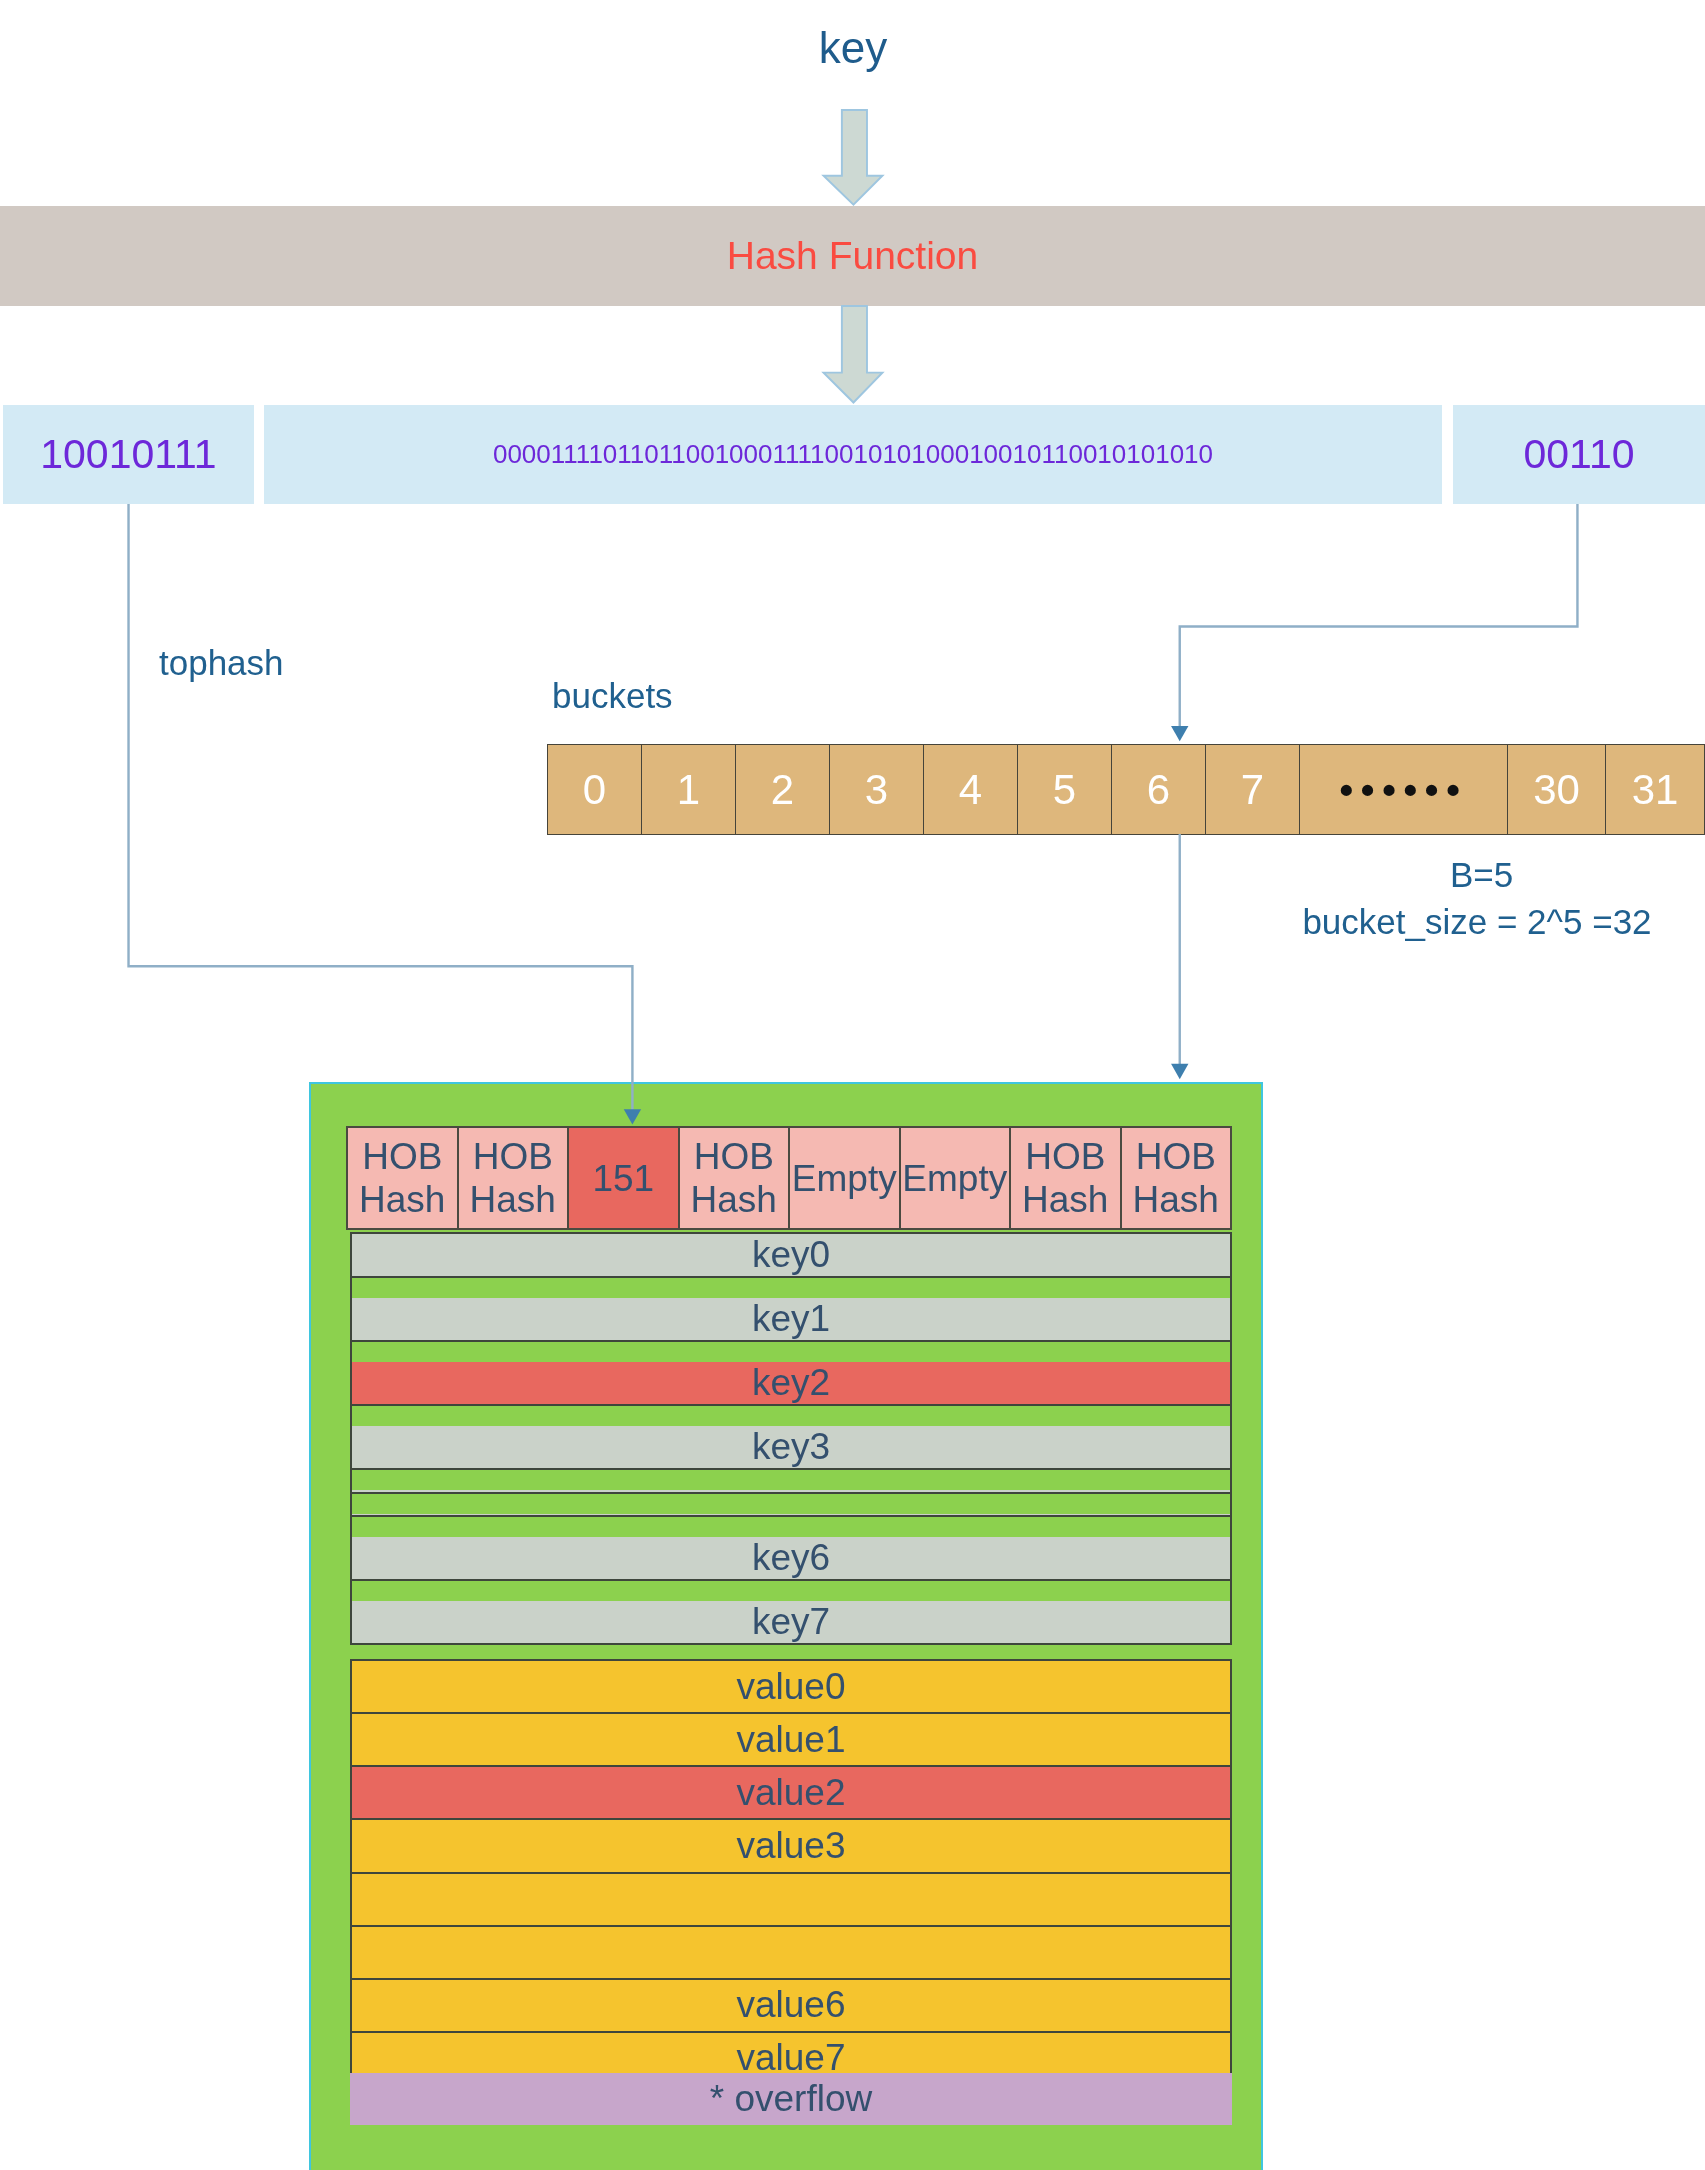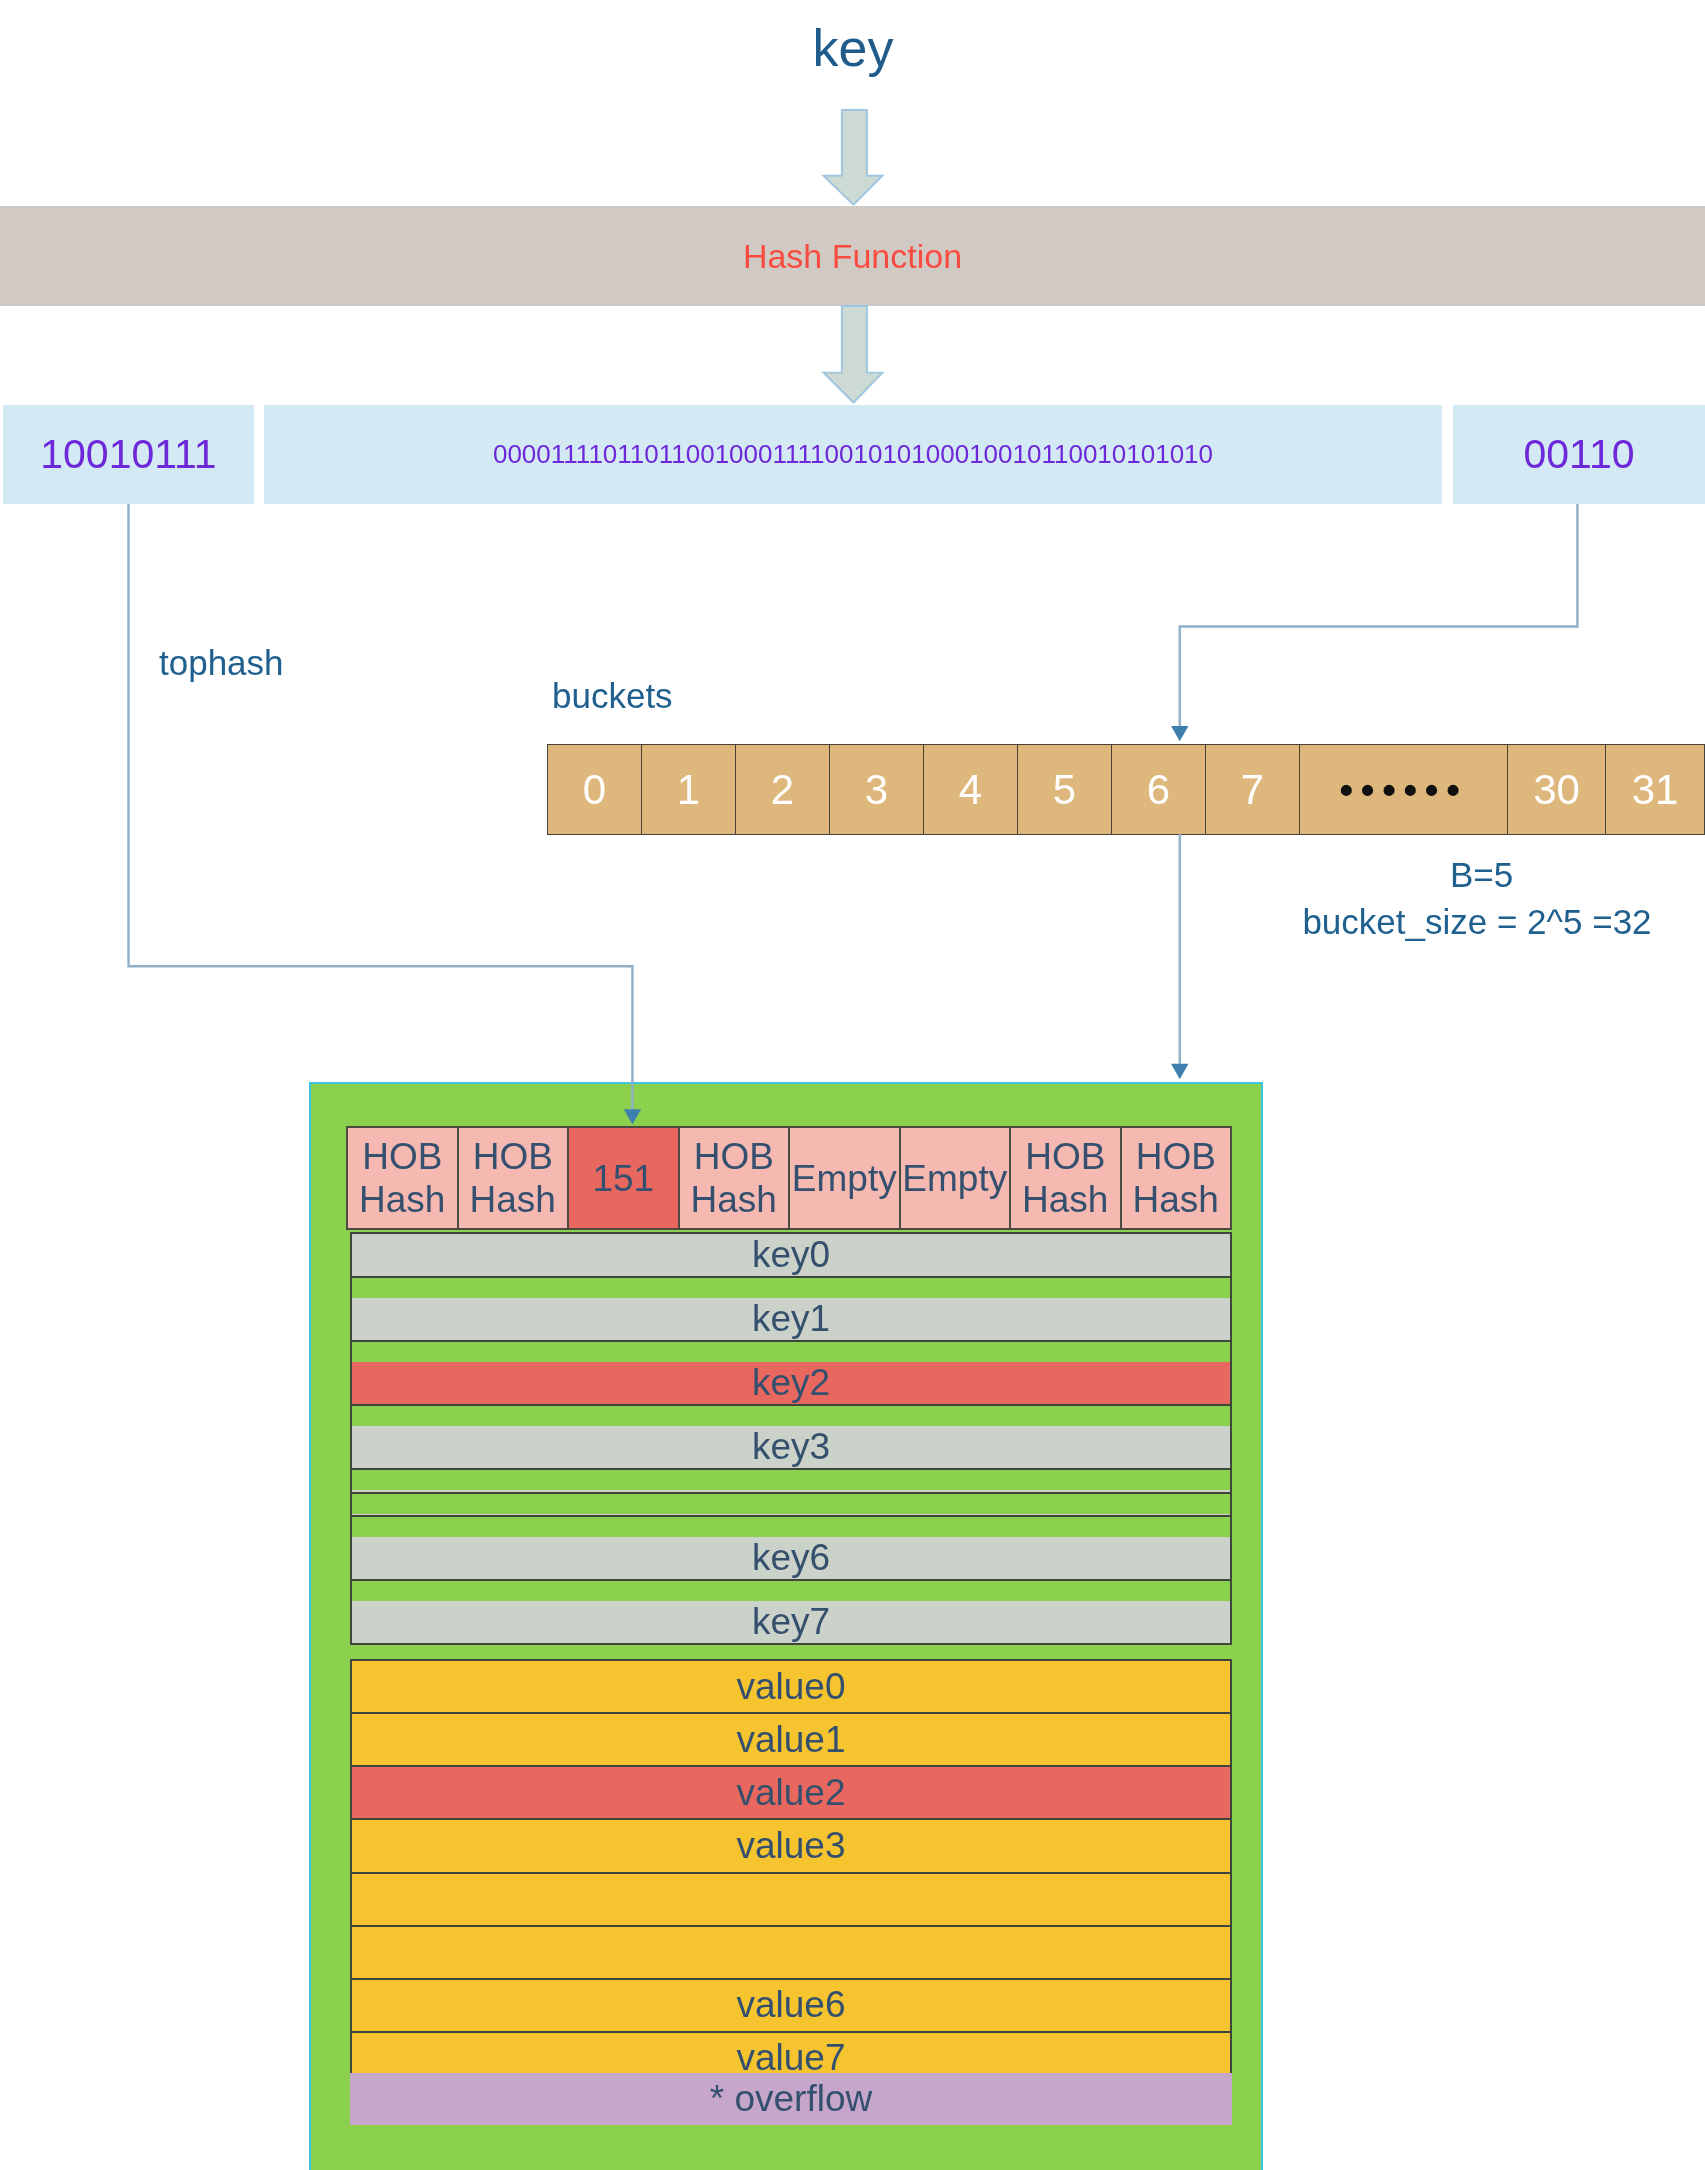--- a/index.html
+++ b/index.html
@@ -4,25 +4,25 @@
 <style>
   html,body{margin:0;padding:0;background:#fff;}
   #canvas{
     position:relative;width:1705px;height:2170px;overflow:hidden;background:#ffffff;
     font-family:"Liberation Sans",sans-serif;
   }
   .abs{position:absolute;}
   .center{display:flex;align-items:center;justify-content:center;}
 
   
-  .key-title{left:708px;top:9.7px;width:290px;height:77px;font-size:52px;color:#1f5c8c;}
+  .key-title{left:708px;top:9.7px;width:290px;height:77px;font-size:44px;color:#1f5c8c;}
 
   
   .hash-bar{left:0;top:206px;width:1705px;height:100px;background:#d1c9c3;}
-  .hash-bar-label{font-size:34px;color:#fa4b41;}
+  .hash-bar-label{font-size:39px;color:#fa4b41;}
 
   
   .bits-box{background:#d3eaf5;color:#6d28d9;top:405px;height:99px;}
   .bits-tophash{left:2.9px;width:251px;font-size:41px;}
   .bits-middle{left:264px;width:1178px;font-size:26px;}
   .bits-low{left:1453px;width:252px;font-size:41px;}
 
   
   .lbl{color:#20608f;font-size:35px;white-space:nowrap;}
   .lbl-tophash{left:159px;top:643px;}

